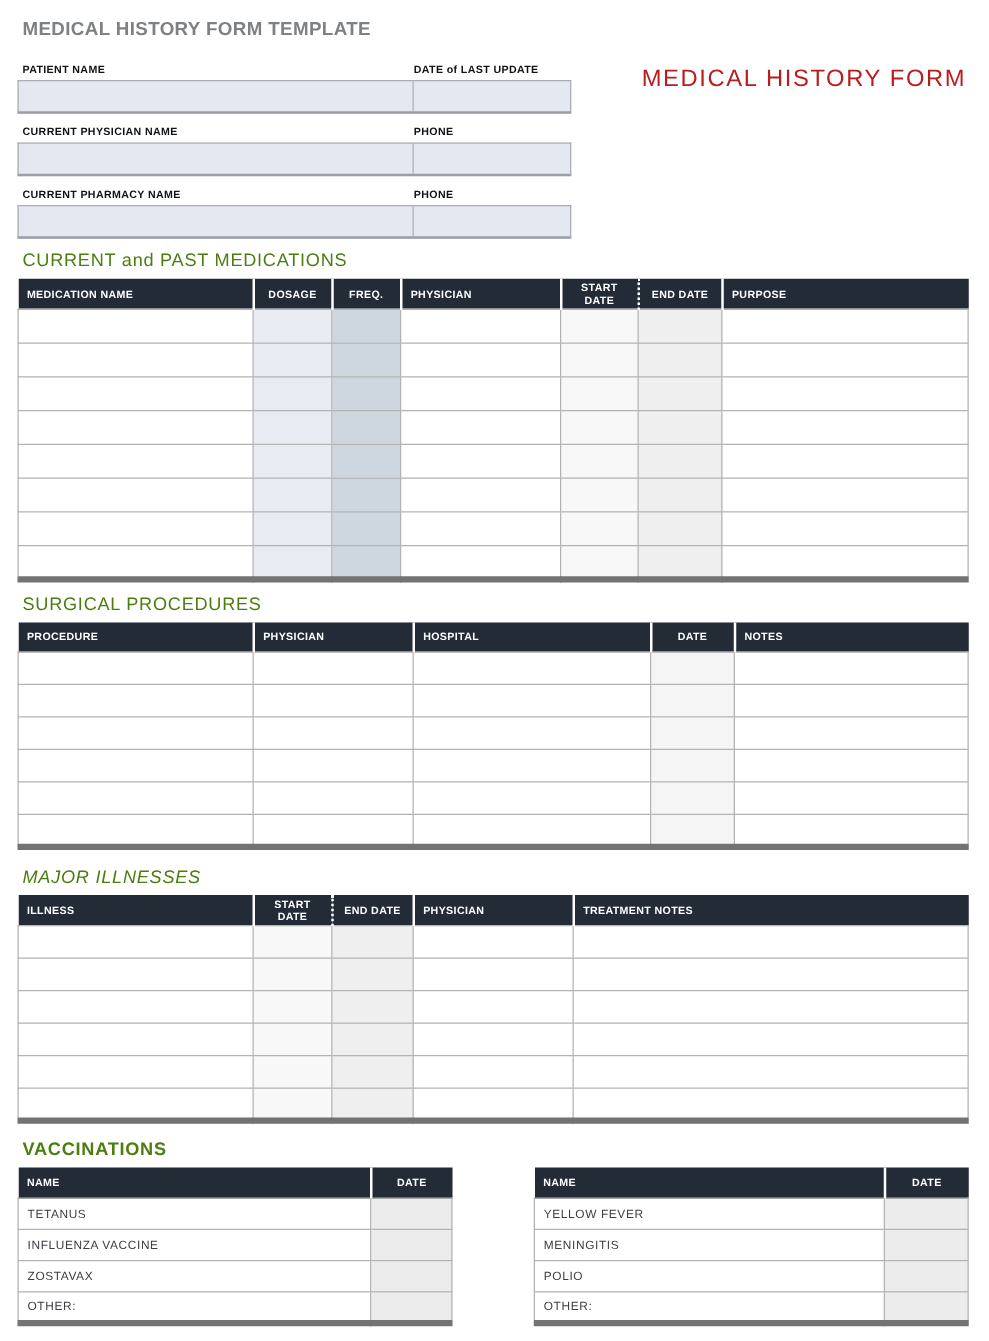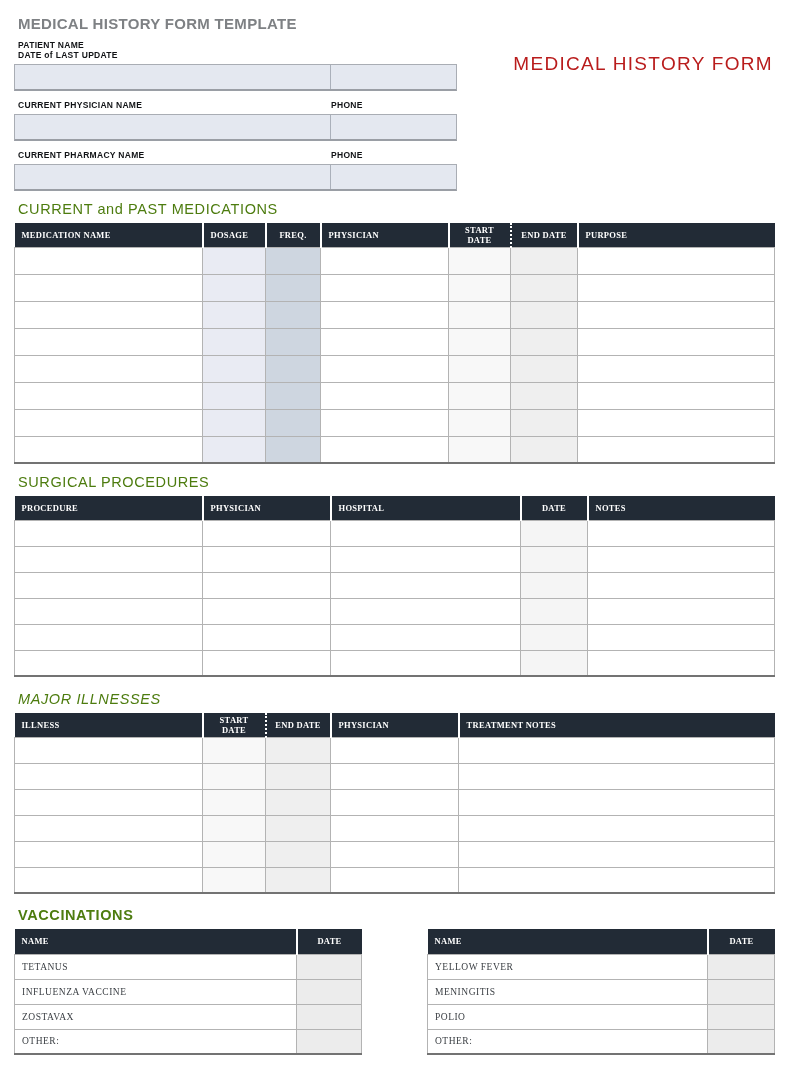--- a/index.html
+++ b/index.html
@@ -21,21 +21,21 @@
   }
   .brand {
     position: absolute; top: 53px; right: 18px;
     font-size: 19px; font-weight: 400;
     color: #b91c1c; letter-spacing: 1.3px;
     white-space: nowrap;
   }
 
   
   .field-label-row { display: flex; margin: 9px 0 4px 4px; }
-  .field-label-row.first { margin-top: 8px; flex-direction: column; }
+  .field-label-row.first { margin-top: 18px; }
   .fl-left { width: 313px; }
   .field-label {
     font-size: 8.5px; font-weight: 700;
     color: #111316; letter-spacing: 0.3px;
   }
   .input-row {
     display: flex; width: 443px; height: 27px;
     background: var(--input_bg);
     border: 1px solid #a9adb4;
     border-bottom: 2px solid #9a9ea5;
@@ -48,40 +48,39 @@
     font-size: 14.5px; font-weight: 400;
     color: #4d7c0f; letter-spacing: 0.6px;
     margin: 10px 0 6px 4px;
   }
   .section-heading.h-ill  { margin-top: 14px; font-style: italic; }
   .section-heading.h-vacc { margin-top: 13px; font-weight: bold; }
 
   
   table.form-table {
     width: 761px; border-collapse: collapse; table-layout: fixed;
-    border-bottom: 2px solid #737373;
-    font-family: Liberation Serif, serif;
+    border-bottom: 5px solid #737373;
   }
   .form-table th {
     background: var(--header_bg); color: #ffffff;
     font-size: 8.5px; font-weight: 700; letter-spacing: 0.3px;
     text-align: left; padding: 0 7px; height: 24px;
     border-left: 2px solid #ffffff;
   }
   .form-table th:first-child { border-left: none; }
   .form-table td {
     border: 1px solid #b3b3b3;
     height: 27px; padding: 0 7px;
     font-size: 9.5px; color: #3c4045; letter-spacing: 0.5px;
     background: #ffffff;
   }
 
   
   .tbl-med th:nth-child(1) { width: 188px; }
-  .tbl-med th:nth-child(2) { width: 63px;  text-align: left; }
+  .tbl-med th:nth-child(2) { width: 63px;  text-align: center; }
   .tbl-med th:nth-child(3) { width: 55px;  text-align: center; }
   .tbl-med th:nth-child(4) { width: 128px; }
   .tbl-med th:nth-child(5) { width: 62px;  text-align: center; }
   .tbl-med th:nth-child(6) { width: 67px;  text-align: center; border-left: 2px dotted #ffffff; }
   .tbl-med td:nth-child(2) { background: var(--dosage_col); }
   .tbl-med td:nth-child(3) { background: var(--freq_col); }
   .tbl-med td:nth-child(5) { background: var(--start_col); }
   .tbl-med td:nth-child(6) { background: var(--end_col); border-left: 1px dotted #a8a8a8; }
 
   

